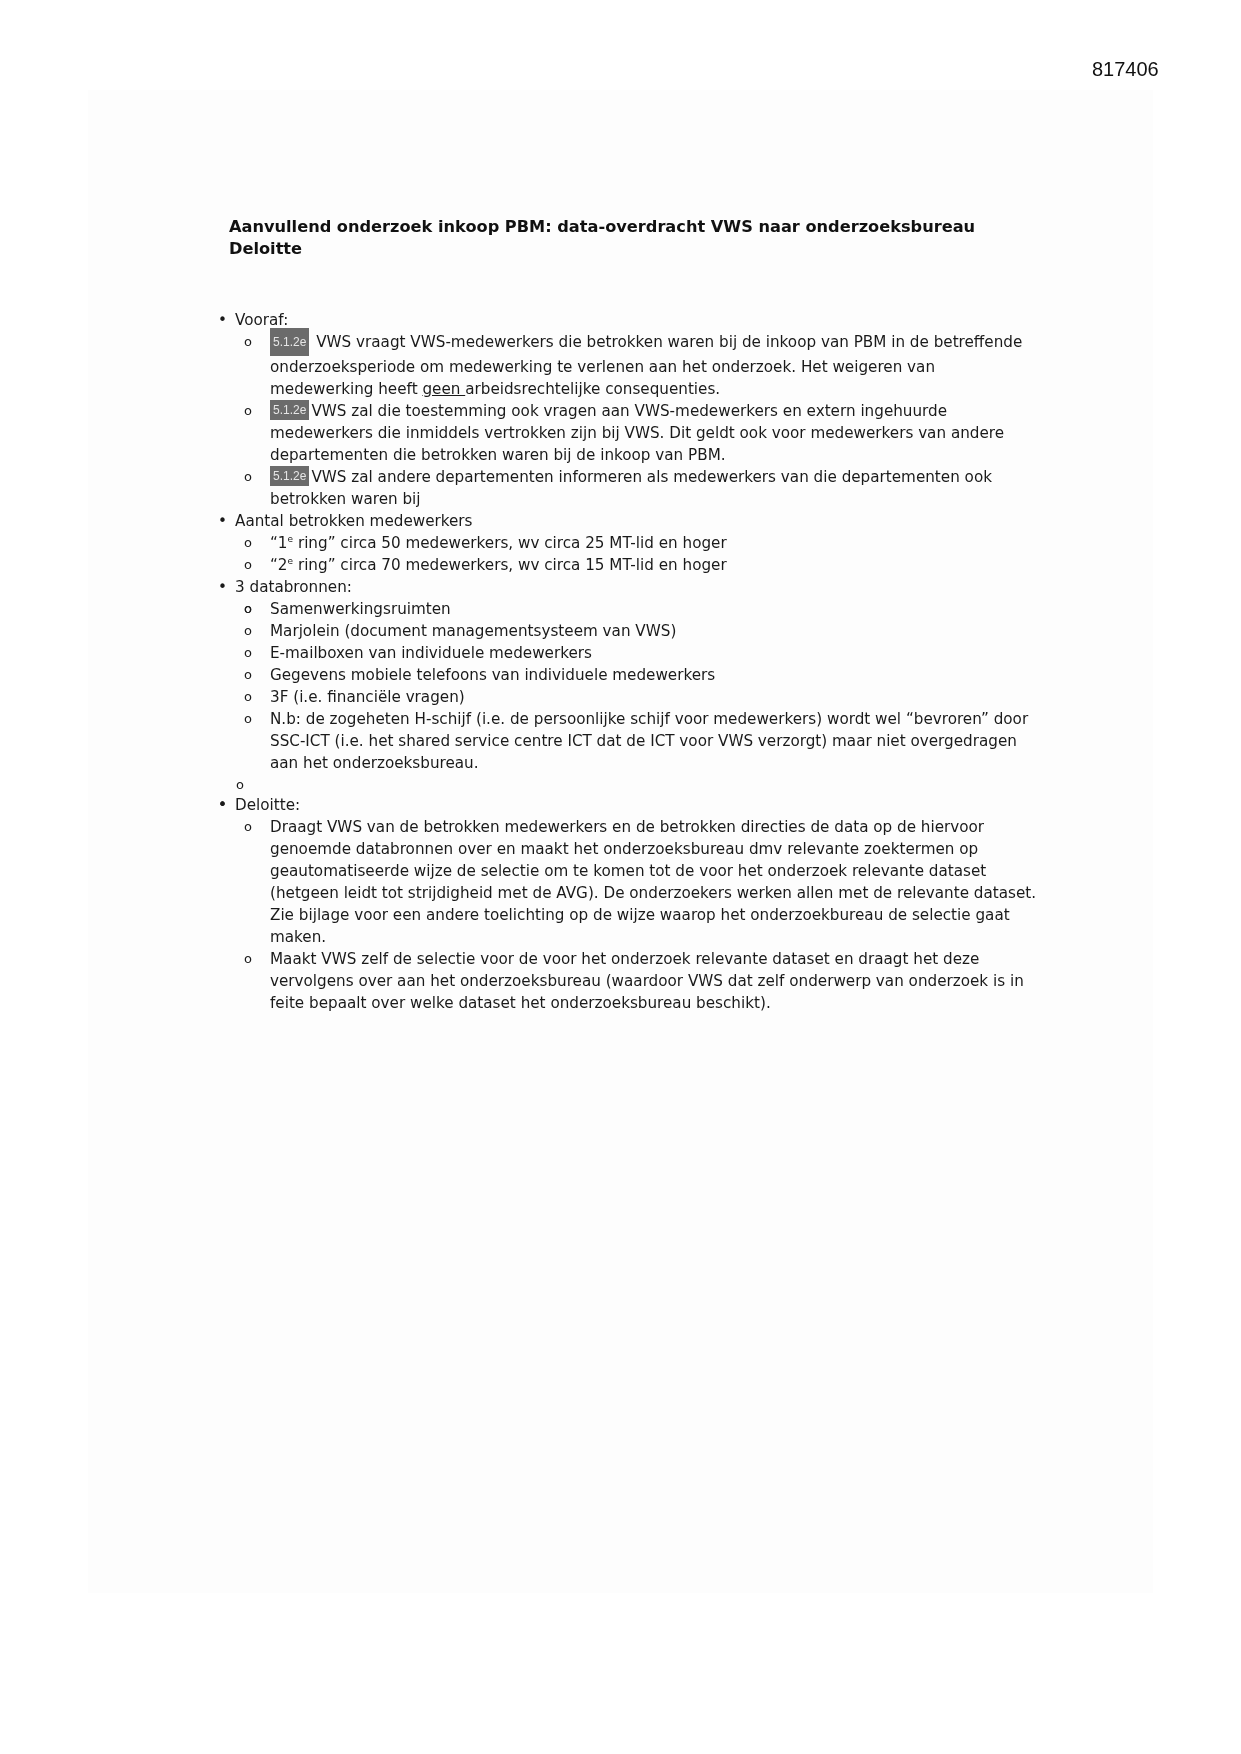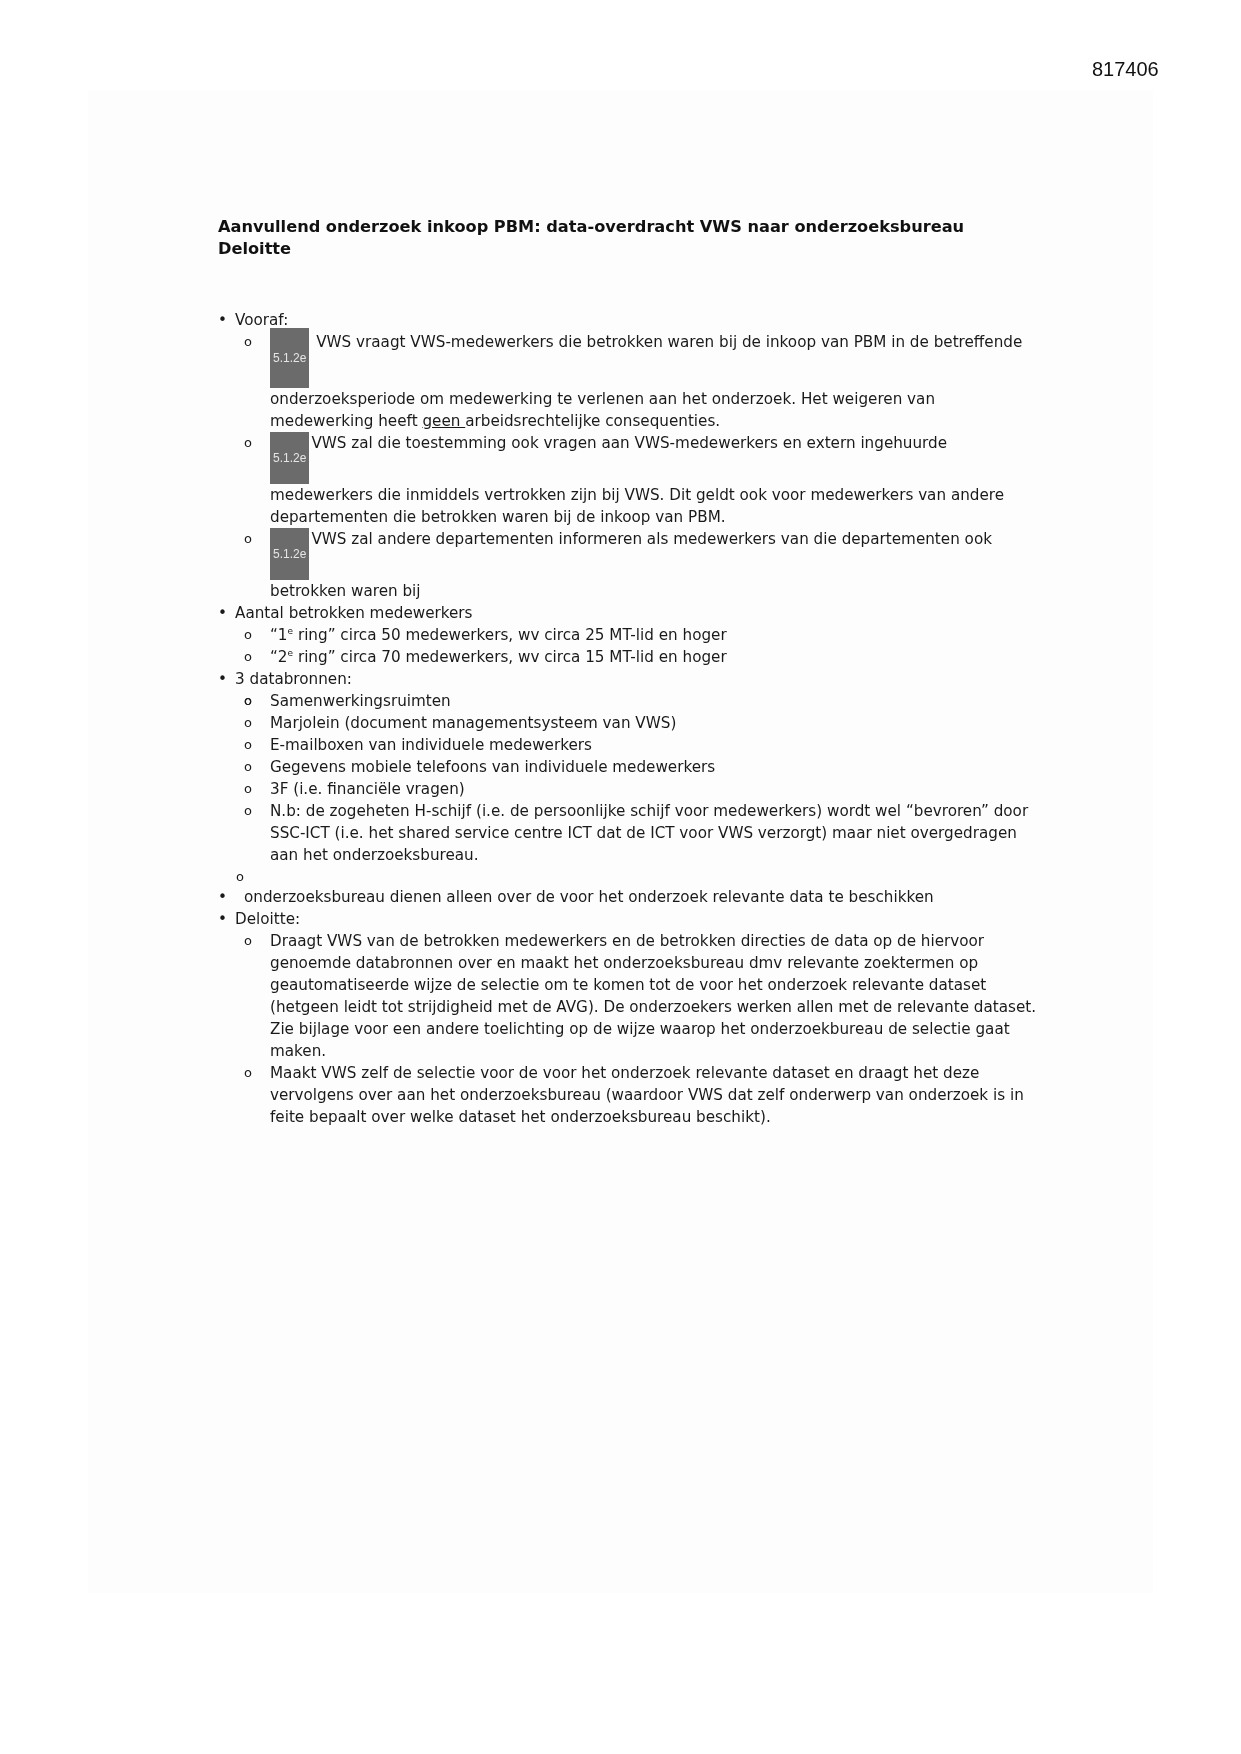--- a/index.html
+++ b/index.html
@@ -2,33 +2,33 @@
 <html><head>
 <meta charset="utf-8">
 <style>
   html, body { margin: 0; padding: 0; background: #ffffff; }
   body { width: 1241px; height: 1754px; position: relative; overflow: hidden;
          font-family: "DejaVu Sans", sans-serif; color: #1a1a1a; }
   .doc-number { position: absolute; top: 58px; left: 1092px;
                 font-family: "Liberation Sans", sans-serif; font-size: 20px; color: #111; }
   .scan-area { position: absolute; left: 88px; top: 90px; width: 1065px; height: 1503px;
                background: #fdfdfd; }
-  .title { position: absolute; left: 218px; top: 216px; width: 760px;
+  .title { position: absolute; left: 229px; top: 216px; width: 760px;
            font-family: "DejaVu Sans", sans-serif; font-weight: bold; font-size: 16.2px;
            line-height: 22px; color: #111; }
   .content { position: absolute; left: 218px; top: 309px; width: 820px;
              font-size: 15.2px; line-height: 22px; }
   .l1 { position: relative; padding-left: 17px; }
   .l1 > .bullet { position: absolute; left: 0; top: 0; }
   .l2 { position: relative; padding-left: 52px; }
   .l2 > .bullet { position: absolute; left: 26px; top: 0; font-size: 13px; }
   .l1-cont { padding-left: 26px; }
   .redact { display: inline-block; background: #6b6b6b; color: #e6e6e6;
             font-family: "Liberation Sans", sans-serif; font-size: 12px; line-height: 20px;
-            padding: 16px 3px; vertical-align: top; margin-right: 2px; }
+            padding: 0 3px; vertical-align: top; margin-right: 2px; }
   .redact.tall { line-height: 28px; margin-top: -3px; }
   u { }
   sup { font-size: 9px; vertical-align: super; line-height: 0; }
 </style>
 </head>
 <body>
 
 <div class="scan-area"></div>
 
 <div class="doc-number">817406</div>
@@ -77,21 +77,20 @@
   <div class="l2"><span class="bullet">o</span><span>Marjolein (document managementsysteem van VWS)</span></div>
   <div class="l2"><span class="bullet">o</span><span>E-mailboxen van individuele medewerkers</span></div>
   <div class="l2"><span class="bullet">o</span><span>Gegevens mobiele telefoons van individuele medewerkers</span></div>
   <div class="l2"><span class="bullet">o</span><span>3F (i.e. financiële vragen)</span></div>
   <div class="l2"><span class="bullet">o</span><span>N.b: de zogeheten H-schijf (i.e. de persoonlijke schijf voor medewerkers) wordt wel “bevroren” door SSC-ICT (i.e. het shared service centre ICT dat de ICT voor VWS verzorgt) maar niet overgedragen aan het onderzoeksbureau.</span></div>
   <div class="l2" style="padding-left:0; height:20px;"><span class="bullet" style="left:18px;">o</span><span></span></div>
 
   <div class="l1">
     <span class="bullet">•</span>
   </div>
-  <div class="l1-cont">onderzoeksbureau dienen alleen over de voor het onderzoek relevante data te beschikken</div>
 
   <div class="l1">
     <span class="bullet">•</span>
     <span>Deloitte:</span>
   </div>
   <div class="l2"><span class="bullet">o</span><span>Draagt VWS van de betrokken medewerkers en de betrokken directies de data op de hiervoor genoemde databronnen over en maakt het onderzoeksbureau dmv relevante zoektermen op geautomatiseerde wijze de selectie om te komen tot de voor het onderzoek relevante dataset (hetgeen leidt tot strijdigheid met de AVG). De onderzoekers werken allen met de relevante dataset. Zie bijlage voor een andere toelichting op de wijze waarop het onderzoekbureau de selectie gaat maken.</span></div>
   <div class="l2"><span class="bullet">o</span><span>Maakt VWS zelf de selectie voor de voor het onderzoek relevante dataset en draagt het deze vervolgens over aan het onderzoeksbureau (waardoor VWS dat zelf onderwerp van onderzoek is in feite bepaalt over welke dataset het onderzoeksbureau beschikt).</span></div>
 
 </div>
 

